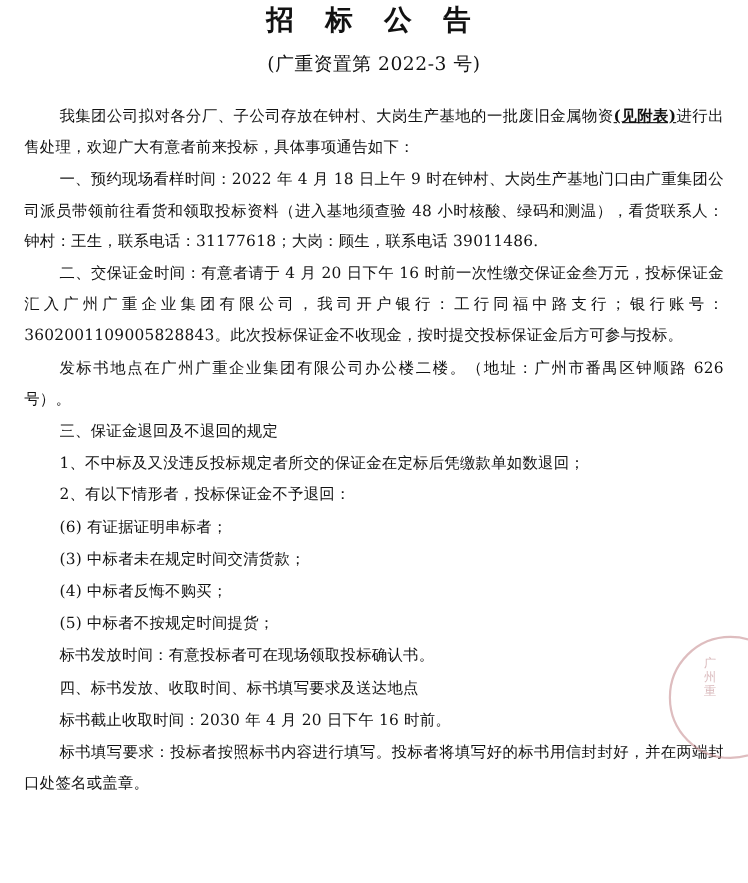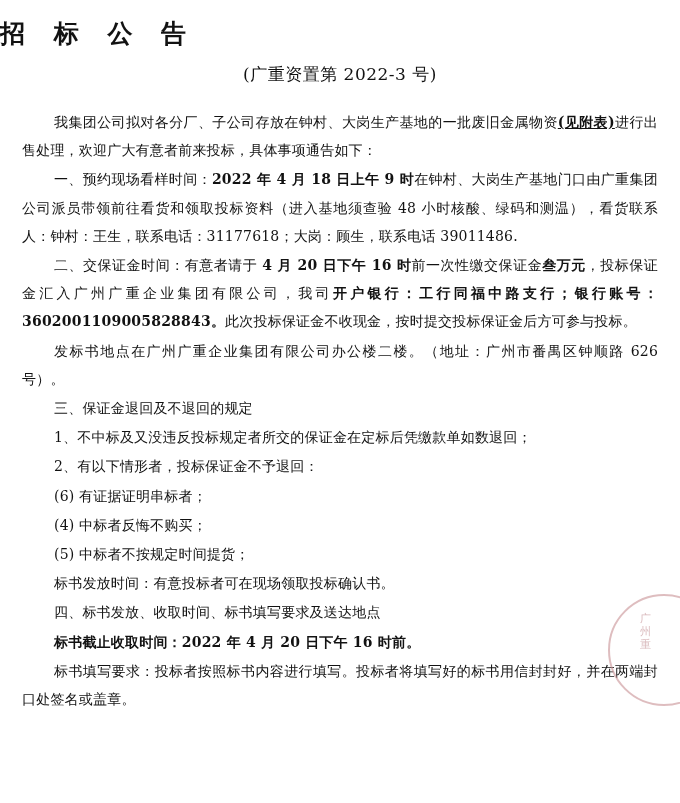--- a/index.html
+++ b/index.html
@@ -16,25 +16,25 @@
     color: #121212;
   }
   .page {
     position: relative;
     width: 680px;
     height: 803px;
     padding: 0;
     box-sizing: border-box;
   }
   .doc-title {
-    text-align: left;
+    text-align: center;
     font-size: 25px;
     font-weight: bold;
     letter-spacing: 10px;
-    margin: 16px 0 0 0;
+    margin: 0 0 0 0;
     padding-left: 0;
     line-height: 1.4;
   }
   .doc-subtitle {
     text-align: center;
     font-size: 17px;
     font-weight: normal;
     margin: 12px 0 0 0;
     letter-spacing: 0.5px;
   }
@@ -47,21 +47,21 @@
     font-size: 14px;
     line-height: 28.2px;
     text-align: justify;
     text-justify: inter-ideograph;
     letter-spacing: 0.2px;
   }
   p.indent {
     text-indent: 32px;
   }
   .b {
-    font-weight: bold;
+    font-weight: normal;
     margin-top: 12px;
   }
   .u {
     text-decoration: underline;
     font-weight: bold;
   }
   .first-block {
     margin-top: 22px;
   }
   
@@ -103,25 +103,26 @@
 
   <div class="body-text first-block" id="body-container">
       <p class="para indent"><span>我集团公司拟对各分厂、子公司存放在钟村、大岗生产基地的一批废旧金属物资</span><span class="u">(见附表)</span><span>进行出售处理，欢迎广大有意者前来投标，具体事项通告如下：</span></p>
       <p class="para indent"><span>一、预约现场看样时间：</span><span class="b">2022 年 4 月 18 日上午 9 时</span><span>在钟村、大岗生产基地门口由广重集团公司派员带领前往看货和领取投标资料（进入基地须查验 48 小时核酸、绿码和测温），看货联系人：钟村：王生，联系电话：31177618；大岗：顾生，联系电话 39011486.</span></p>
       <p class="para indent"><span>二、交保证金时间：有意者请于 </span><span class="b">4 月 20 日下午 16 时</span><span>前一次性缴交保证金</span><span class="b">叁万元</span><span>，投标保证金汇入广州广重企业集团有限公司，我司</span><span class="b">开户银行：工行同福中路支行；银行账号：3602001109005828843。</span><span>此次投标保证金不收现金，按时提交投标保证金后方可参与投标。</span></p>
       <p class="para indent"><span>发标书地点在广州广重企业集团有限公司办公楼二楼。（地址：广州市番禺区钟顺路 626 号）。</span></p>
       <p class="para indent"><span>三、保证金退回及不退回的规定</span></p>
       <p class="para indent"><span>1、不中标及又没违反投标规定者所交的保证金在定标后凭缴款单如数退回；</span></p>
       <p class="para indent"><span>2、有以下情形者，投标保证金不予退回：</span></p>
       <p class="para indent"><span>(6) 有证据证明串标者；</span></p>
+      <p class="para indent"><span>(3) 中标者未在规定时间交清货款；</span></p>
       <p class="para indent"><span>(4) 中标者反悔不购买；</span></p>
       <p class="para indent"><span>(5) 中标者不按规定时间提货；</span></p>
       <p class="para indent"><span>标书发放时间：有意投标者可在现场领取投标确认书。</span></p>
       <p class="para indent"><span>四、标书发放、收取时间、标书填写要求及送达地点</span></p>
-      <p class="para indent"><span class="b">标书截止收取时间：2022 年 4 月 20 日下午 16 时前。</span></p>
+      <p class="para indent"><span class="b">标书截止收取时间：2030 年 4 月 20 日下午 16 时前。</span></p>
       <p class="para indent"><span>标书填写要求：投标者按照标书内容进行填写。投标者将填写好的标书用信封封好，并在两端封口处签名或盖章。</span></p>
     </div>
 
   <div class="stamp"></div>
   <div class="stamp-inner" id="stamp-text">
       <span>广</span>
       <span>州</span>
       <span>重</span>
     </div>
 

